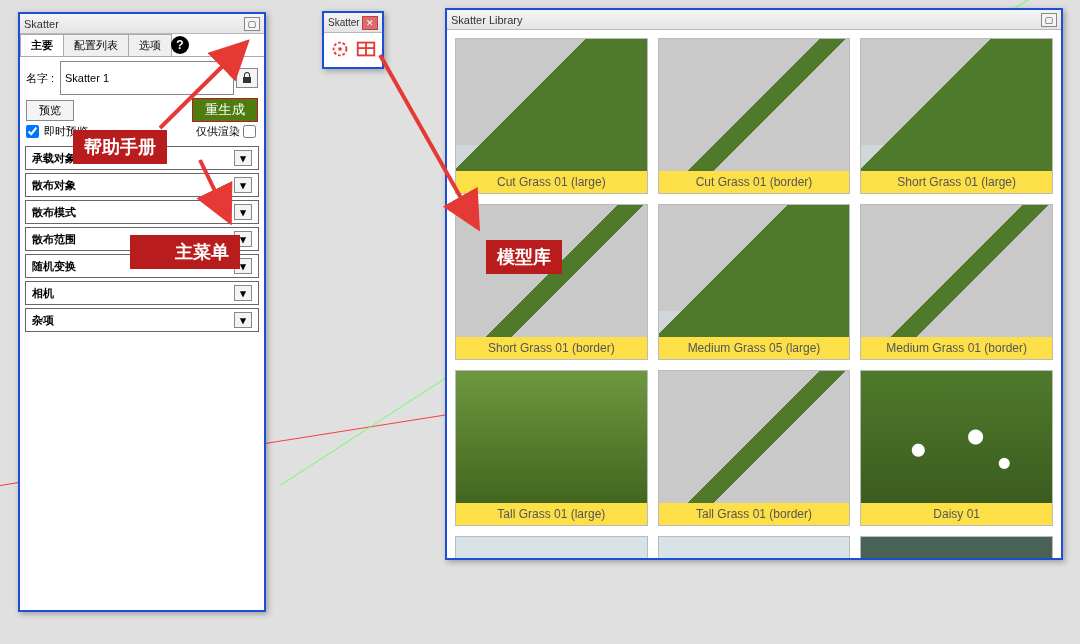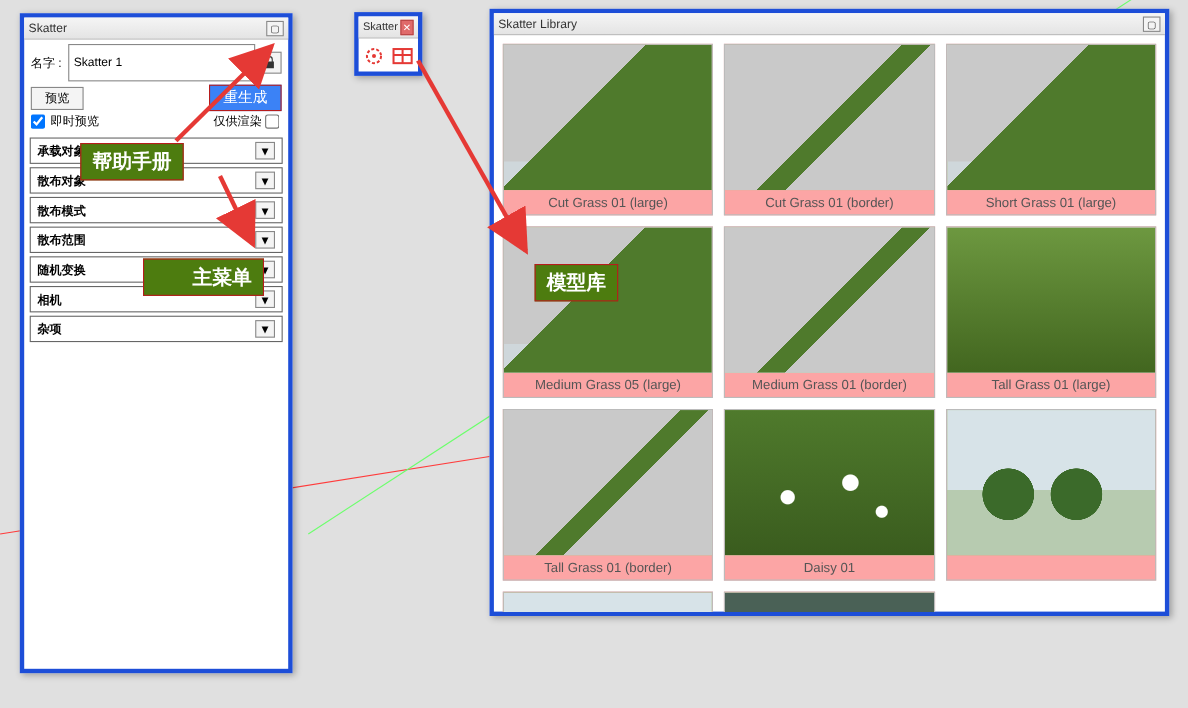--- a/index.html
+++ b/index.html
@@ -4,21 +4,21 @@
 <style>
   * { box-sizing: border-box; margin: 0; padding: 0; font-family: "Microsoft YaHei", Arial, sans-serif; }
   body { width: 1080px; height: 644px; background: #e0e0e0; position: relative; overflow: hidden; }
 
   
   .axis { position: absolute; transform-origin: 0 0; }
   .axis-red { width: 600px; height: 1px; background: #ff3b3b; top: 485px; left: 0; transform: rotate(-9deg); }
   .axis-green { width: 900px; height: 1px; background: #6bff6b; top: 485px; left: 280px; transform: rotate(-33deg); }
 
   
-  .win { position: absolute; background: #fff; border: 4px solid #1d4ed8; box-shadow: 2px 2px 6px rgba(0,0,0,.3); }
+  .win { position: absolute; background: #fff; border: 2px solid #1d4ed8; box-shadow: 2px 2px 6px rgba(0,0,0,.3); }
   .win-titlebar { height: 20px; background: linear-gradient(#f5f5f5,#e4e4e4); border-bottom: 1px solid #b8b8b8;
                   display: flex; align-items: center; padding: 0 4px; font-size: 11px; color: #333; }
   .win-titlebar .spacer { flex: 1; }
   .win-btn { width: 16px; height: 14px; border: 1px solid #888; margin-left: 2px; display: flex;
              align-items: center; justify-content: center; font-size: 9px; cursor: pointer; background: #f4f4f4; }
   .win-close { background: #e06a6a; color: #fff; border-color: #b84444; }
 
   
   #skatter-panel { left: 18px; top: 12px; width: 248px; height: 600px; }
   .tabs { display: flex; border-bottom: 1px solid #aaa; font-size: 11px; }
@@ -28,40 +28,40 @@
                color: #fff; font-weight: bold; font-size: 12px; display:flex; align-items:center; justify-content:center;
                margin: 2px 4px 0 0; cursor: pointer; }
 
   .panel-body { padding: 4px 6px; font-size: 11px; }
   .row { display: flex; align-items: center; margin-bottom: 3px; }
   .row label { width: 34px; }
   .row input[type=text] { flex: 1; border: 1px solid #888; height: 34px; padding: 0 4px; font-size: 11px; }
   .sq-btn { width: 22px; height: 20px; border: 1px solid #888; margin-left: 2px; display:flex; align-items:center; justify-content:center; cursor:pointer; background:#f4f4f4; }
   .preview-row { display:flex; align-items:center;gap:40px; }
   .btn { border: 1px solid #888; background: #f4f4f4; padding: 2px 12px; font-size: 11px; cursor:pointer; }
-  .regen-btn { background: #3b82f6; color:#fff; border:1px solid #b71c1c; padding: 2px 12px; margin-left:auto; }
+  .regen-btn { background: #4d7c0f; color:#fff; border:1px solid #b71c1c; padding: 2px 12px; margin-left:auto; }
   .check-row { display:flex; align-items:center; gap:3px; margin-top:2px; }
   .check-row input { margin-right:2px; }
 
   .section { border: 1px solid #666; margin: 3px 5px; display:flex; align-items:center;
              padding: 3px 6px; font-size: 11px; font-weight:bold; background:#fff; cursor:pointer; }
   .section .expand-btn { margin-left:auto; width:18px; height:16px; border:1px solid #888;
                          display:flex; align-items:center; justify-content:center; background:#f4f4f4; }
 
   
   #toolbar-win { left: 322px; top: 11px; width: 62px; height: 58px; }
   #toolbar-win .win-close { width: 18px; }
   .toolbar-icons { display:flex; align-items:center; justify-content:center; gap:2px; padding:4px 2px; }
   .tb-icon { width:24px; height:24px; display:flex; align-items:center; justify-content:center; cursor:pointer; }
 
   
   #library-win { left: 445px; top: 8px; width: 618px; height: 552px; }
   .lib-body { padding: 8px; height: calc(100% - 20px); overflow:auto; }
   .grid { display:grid; grid-template-columns: repeat(3, 1fr); gap: 10px; }
-  .card { border: 1px solid #bbb; background:#fca5a5; cursor:pointer; }
+  .card { border: 1px solid #bbb; background:#fde047; cursor:pointer; }
   .thumb { width: 100%; height: 132px; background: #a7c98a; position:relative; overflow:hidden; }
   .caption { text-align:center; font-size: 12px; color:#555; padding: 4px 0; }
 
   
   .thumb .sky { position:absolute; inset:0; background:linear-gradient(#dfe7ec,#cfd7db 40%, #cfd7db); }
   .thumb .path { position:absolute; width:200%; height:140%; background:#c9c9c9;
                  transform: skewX(-45deg); left:-50%; top:-60%; }
   .thumb .grass-edge { position:absolute; inset:0;
                  background: linear-gradient(135deg, transparent 0 40%, #4f7a2c 40% 100%); }
   .thumb .tall { background: linear-gradient(#6d9840,#42661f); }
@@ -75,37 +75,43 @@
                  background: radial-gradient(circle, #3b6a2a 0 60%, transparent 61%); }
   .thumb .trees::before { left:28px; }
   .thumb .trees::after { left:90px; }
   .thumb .bushes { position:absolute; inset:0; background:linear-gradient(#d7e3e8 0 45%, #7ea25a 45% 100%); }
   .thumb .bush { position:absolute; width:28px; height:20px; background:#3f6321; border-radius:50%; }
   .thumb .water { position:absolute; inset:0; background: radial-gradient(circle at 30% 40%, #4a6156 0 100%); }
   .thumb .lily { position:absolute; width:22px; height:16px; background:#4f7a2c; border-radius:50%; }
   .thumb .flower { position:absolute; width:10px; height:10px; background:#e76fa3; border-radius:50%; }
 
   
-  .annot-box { position:absolute; background:#4d7c0f; color:#fff; padding:4px 10px; font-size:18px;
+  .annot-box { position:absolute; background:#b91c1c; color:#fff; padding:4px 10px; font-size:18px;
                font-weight:bold; border:1px solid #b71c1c; white-space:nowrap; z-index: 50; }
   .arrow-svg { position:absolute; z-index: 40; pointer-events:none; }
 </style>
 </head>
 <body>
 
 <div class="axis axis-red"></div>
 <div class="axis axis-green"></div>
 
 <div id="skatter-panel" class="win">
   <div class="win-titlebar">
     <span>Skatter</span>
     <span class="spacer"></span>
     <span class="win-btn">▢</span>
   </div>
 
+  <div class="tabs">
+    <div class="tab active">主要</div>
+    <div class="tab">配置列表</div>
+    <div class="tab">选项</div>
+    <div class="help-icon">?</div>
+  </div>
 
   <div class="panel-body">
     <div class="row">
       <label>名字 :</label>
       <input type="text" value="Skatter 1" style="">
       <div class="sq-btn">
         <svg width="12" height="12" viewBox="0 0 12 12">
             <path d="M3 5V3a3 3 0 016 0v2h1v6H2V5h1zm1 0h4V3a2 2 0 00-4 0v2z" fill="#333"></path>
           </svg>
       </div>
@@ -209,20 +215,30 @@
             <div class="sky"></div>
             <div class="path"></div>
             <div class="grass-edge"></div>
           </div>
     <div class="caption">Short Grass 01 (large)</div>
         </div>
         <div class="card">
     <div class="thumb">
             <div class="sky"></div>
             <div class="path"></div>
+            <div class="border-only">
+              <div class="grass-edge"></div>
+            </div>
+          </div>
+    <div class="caption">Short Grass 01 (border)</div>
+        </div>
+        <div class="card">
+    <div class="thumb">
+            <div class="sky"></div>
+            <div class="path"></div>
             <div class="grass-edge"></div>
           </div>
     <div class="caption">Medium Grass 05 (large)</div>
         </div>
         <div class="card">
     <div class="thumb">
             <div class="sky"></div>
             <div class="path"></div>
             <div class="border-only">
               <div class="grass-edge"></div>

